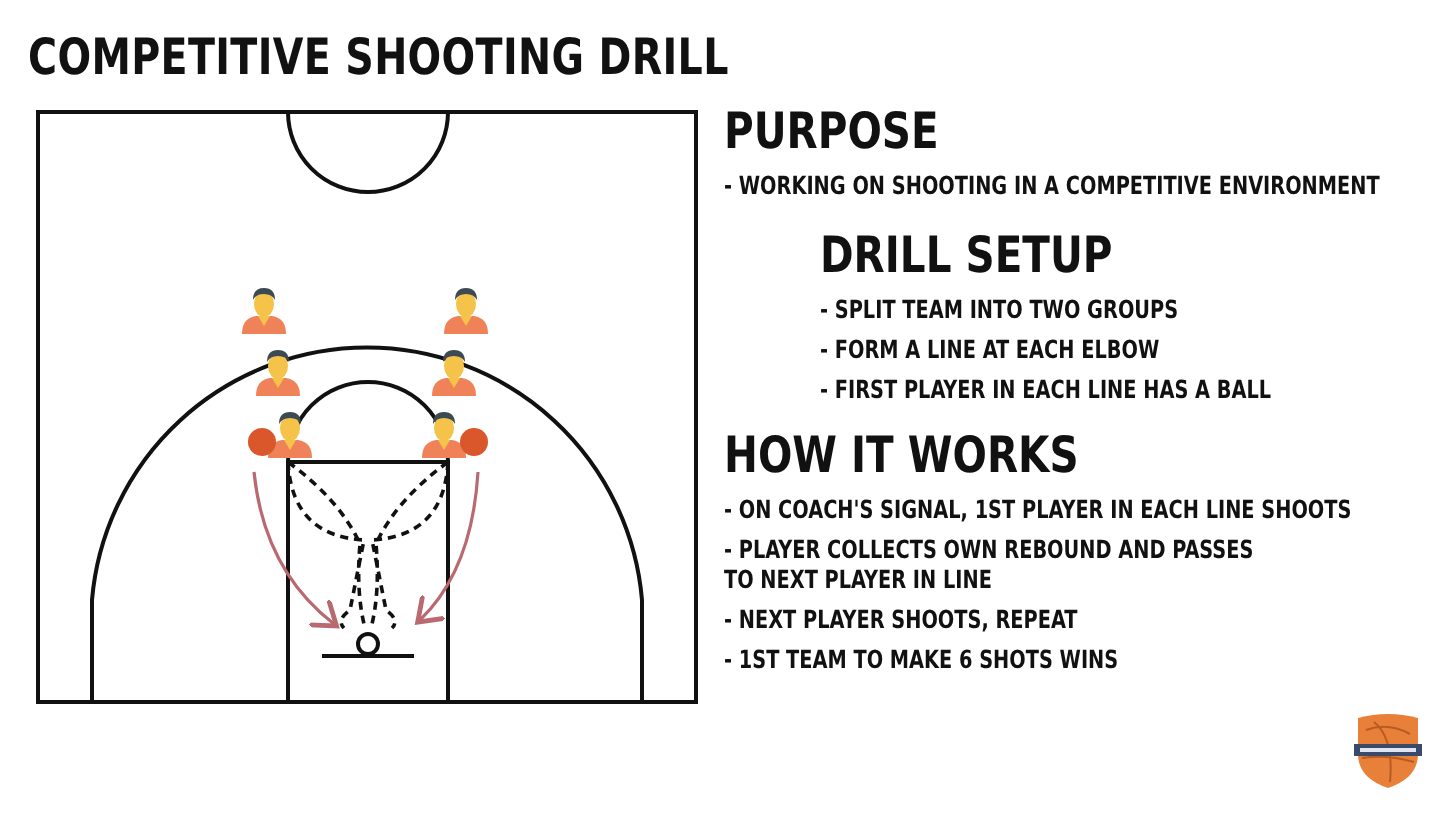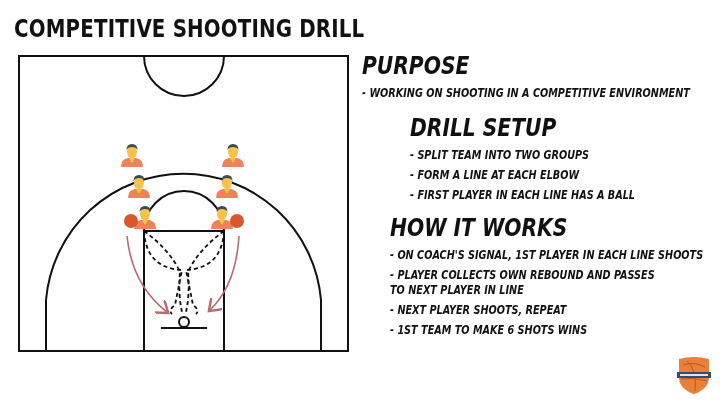--- a/index.html
+++ b/index.html
@@ -2,21 +2,21 @@
 <html><head>
 <meta charset="utf-8">
 <style>
   html, body { margin:0; padding:0; background:#ffffff; }
   body { width:726px; height:408px; position:relative; overflow:hidden; font-family:"DejaVu Sans Condensed","DejaVu Sans", sans-serif; color:#111; }
   .title { position:absolute; left:14px; top:14px; font-size:25px; font-weight:bold; letter-spacing:0.2px; transform:scaleX(0.88); transform-origin:left top; white-space:nowrap; }
   .court { position:absolute; left:0; top:0; }
   .panel { position:absolute; left:362px; top:52px; width:360px; }
   .section-head { font-size:25px; font-weight:bold; transform:scaleX(0.9); transform-origin:left top; white-space:nowrap; line-height:28px; }
   .item { font-size:12.5px; font-weight:bold; line-height:15px; margin-top:5px; transform:scaleX(0.86); transform-origin:left top; white-space:nowrap; }
-  .sec { margin-bottom:8px;font-style:italic; }
+  .sec { margin-bottom:8px; }
   .logo { position:absolute; left:677px; top:355px; width:34px; height:40px; }
 </style>
 </head>
 <body>
 
 <div class="title">COMPETITIVE SHOOTING DRILL</div>
 
 <svg class="court" width="726" height="408" viewBox="0 0 726 408">
   <defs>
     <g id="player">
@@ -68,21 +68,21 @@
   <div class="sec">
     <div class="section-head">PURPOSE</div>
     <div class="item">- WORKING ON SHOOTING IN A COMPETITIVE ENVIRONMENT</div>
   </div>
   <div class="sec" style="margin-top:14px;margin-left:48px;">
     <div class="section-head">DRILL SETUP</div>
     <div class="item">- SPLIT TEAM INTO TWO GROUPS</div>
     <div class="item">- FORM A LINE AT EACH ELBOW</div>
     <div class="item">- FIRST PLAYER IN EACH LINE HAS A BALL</div>
   </div>
-  <div class="sec" style="margin-top:12px;margin-left:28px;">
+  <div class="sec" style="margin-top:12px;">
     <div class="section-head">HOW IT WORKS</div>
     <div class="item">- ON COACH'S SIGNAL, 1ST PLAYER IN EACH LINE SHOOTS</div>
     <div class="item">- PLAYER COLLECTS OWN REBOUND AND PASSES</div>
     <div class="item" style="margin-top:0;">TO NEXT PLAYER IN LINE</div>
     <div class="item">- NEXT PLAYER SHOOTS, REPEAT</div>
     <div class="item">- 1ST TEAM TO MAKE 6 SHOTS WINS</div>
   </div>
 </div>
 
 <svg class="logo" viewBox="0 0 34 40">

